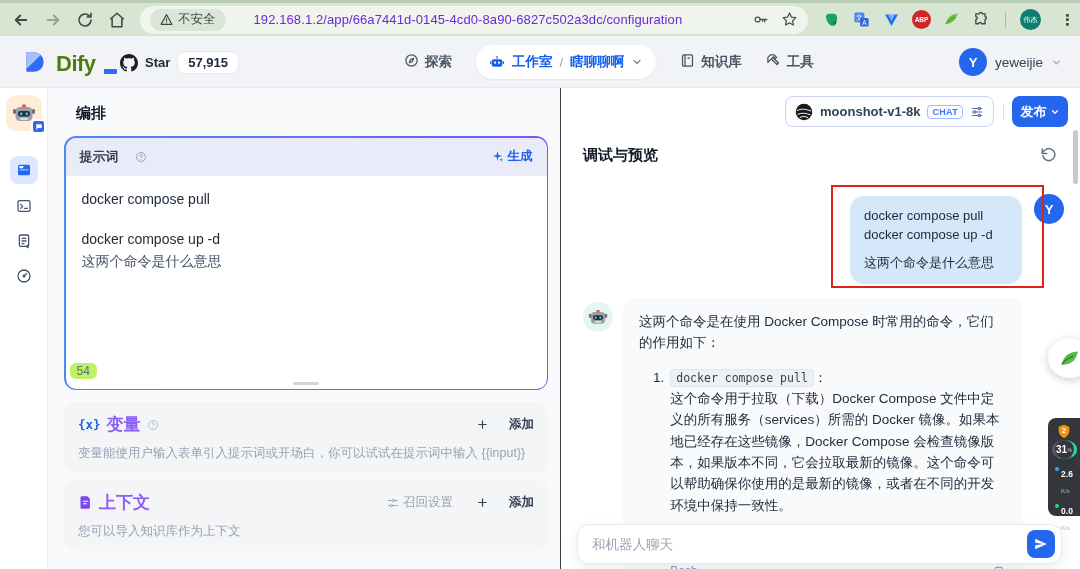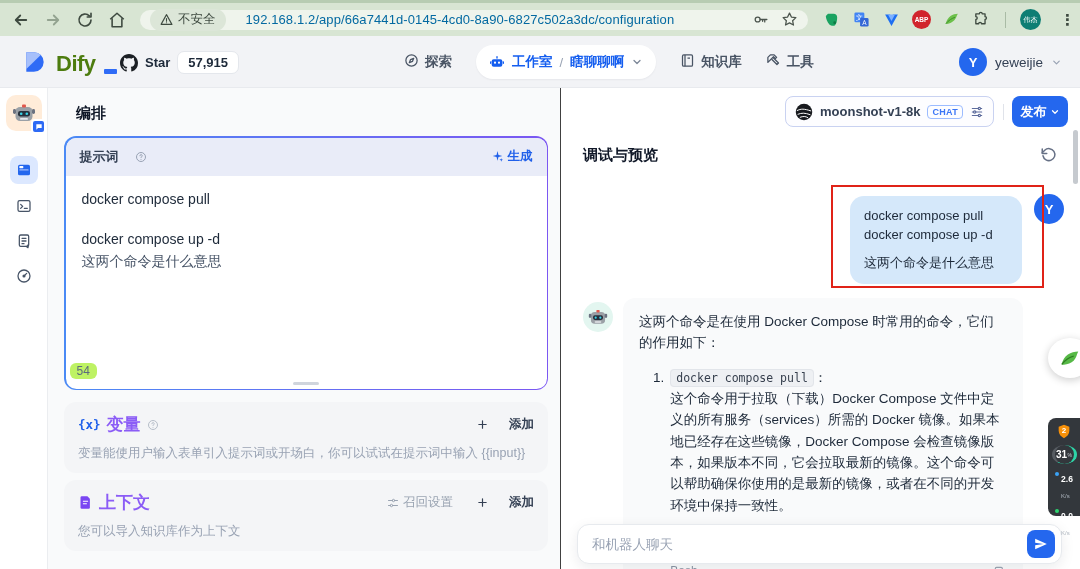--- a/index.html
+++ b/index.html
@@ -11,25 +11,25 @@
   }
   svg { display:block; }
   .mono { font-family:"DejaVu Sans Mono","Liberation Mono",monospace; }
 
   
   .chrome { position:absolute; top:0; left:0; width:1080px; height:36px;
     background:#d8e5d3; border-top:3px solid #b7ccb2;
     display:flex; align-items:center; }
   .nav-ic { width:18px; height:18px; margin-left:14px; flex:0 0 auto; cursor:pointer; }
   .nav-ic:first-child { margin-left:12px; }
-  .url-bar { margin-left:14px; width:668px; height:20px; background:#eff4ec;
+  .url-bar { margin-left:14px; width:668px; height:28px; background:#eff4ec;
     border-radius:14px; display:flex; align-items:center; padding:0 10px; }
   .insecure-chip { display:flex; align-items:center; gap:5px; background:#dce6d8;
     border-radius:11px; height:22px; padding:0 10px; color:#3e4a40; font-size:12.5px; }
-  .url-text { margin-left:20px; font-size:13px; color:#0369a1; letter-spacing:.1px;
+  .url-text { margin-left:28px; font-size:13px; color:#6d28d9; letter-spacing:.1px;
     white-space:nowrap; overflow:hidden; flex:1; }
   .urlbar-icons { display:flex; align-items:center; gap:12px; margin-left:6px; }
   .ext-row { display:flex; align-items:center; gap:11px; margin-left:14px; }
   .ext { width:19px; height:19px; border-radius:4px; display:flex; align-items:center;
     justify-content:center; cursor:pointer; }
   .ext-sep { width:1px; height:16px; background:#a9bba5; margin:0 3px; }
   .abp-badge { width:19px; height:19px; border-radius:50%; background:#d1242c; color:#fff;
     font-size:6.5px; font-weight:bold; display:flex; align-items:center; justify-content:center; }
   .chrome-avatar { width:21px; height:21px; border-radius:50%; background:#0e7e74; color:#fff;
     font-size:7px; display:flex; align-items:center; justify-content:center; cursor:pointer; }
@@ -149,21 +149,21 @@
   
   .leaf-fab { position:absolute; left:1048px; top:338px; width:44px; height:40px; border-radius:50%;
     background:#fff; box-shadow:0 2px 8px rgba(0,0,0,.2); z-index:7; display:flex; align-items:center;
     justify-content:center; cursor:pointer; }
   .monitor { position:absolute; left:1048px; top:418px; width:32px; height:98px; background:#33373c;
     border-radius:8px 0 0 8px; z-index:7; display:flex; flex-direction:column; align-items:center;
     padding-top:5px; cursor:pointer; }
   .shield { position:relative; width:16px; height:17px; }
   .shield-num { position:absolute; top:3px; left:0; width:16px; text-align:center; color:#fff;
     font-size:8px; font-weight:bold; }
-  .gauge { margin-top:5px; width:25px; height:25px; border-radius:50%;
+  .gauge { width:25px; height:25px; border-radius:50%;
     background:conic-gradient(#2dd4a7 0 62%, #565b61 62% 100%); display:flex; align-items:flex-start; justify-content:center; }
   .gauge-inner { width:19px; height:19px; border-radius:50%; background:#33373c; color:#fff;
     display:flex; align-items:center; justify-content:center; font-size:10px; font-weight:bold; }
   .gauge-unit { font-size:5px; font-weight:normal; margin-left:.5px; color:#cbd2d9; }
   .net-row { margin-top:5px; display:flex; align-items:flex-start; gap:2px; line-height:1; }
   .net-dot { width:4px; height:4px; border-radius:50%; margin-top:3px; }
   .net-val { color:#fff; font-size:8.5px; font-weight:bold; }
   .net-unit { color:#aeb6bf; font-size:6px; }
 </style>
 </head>

